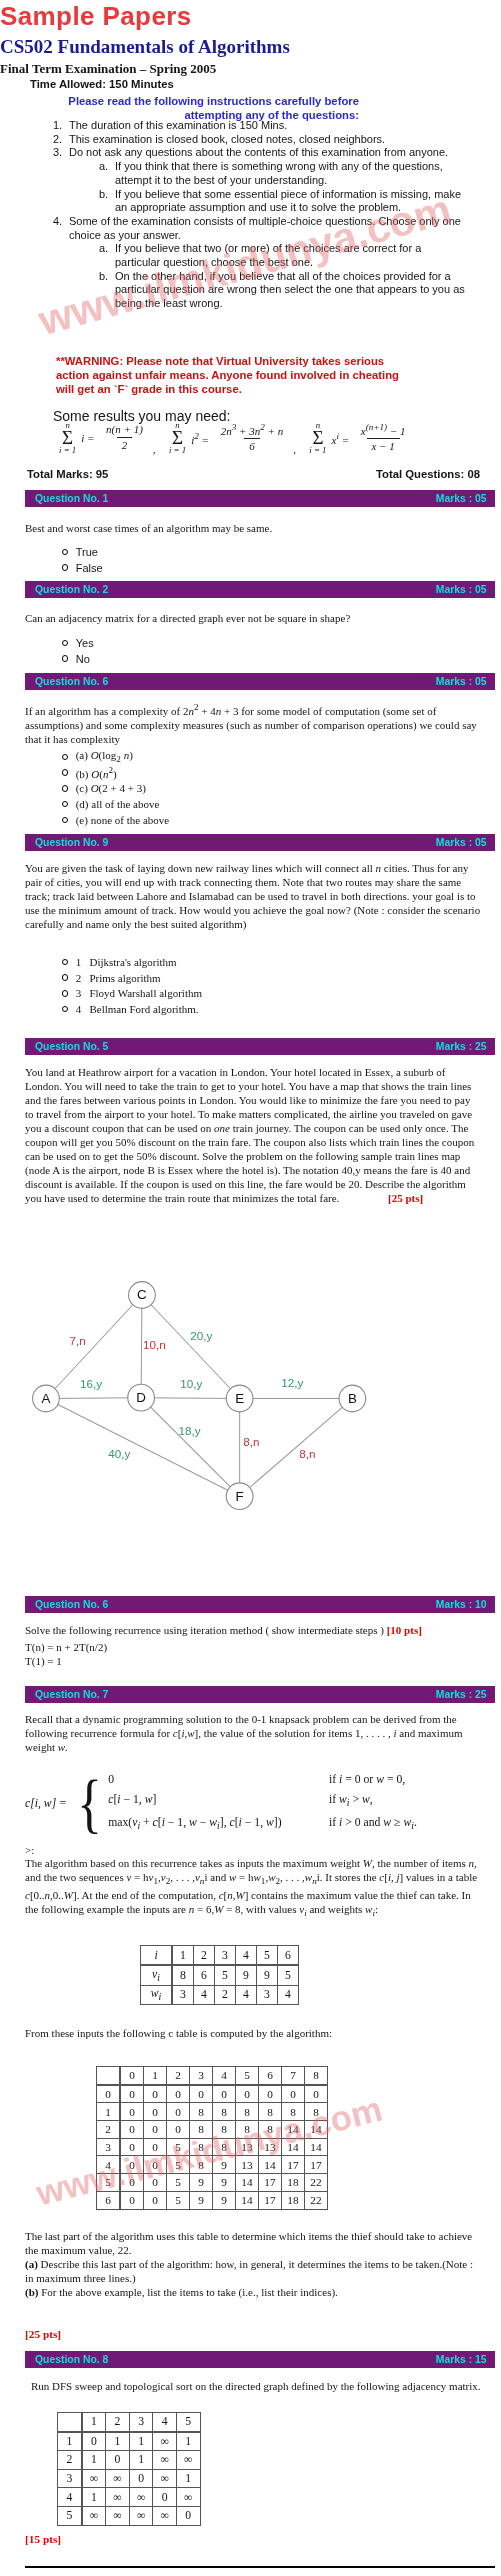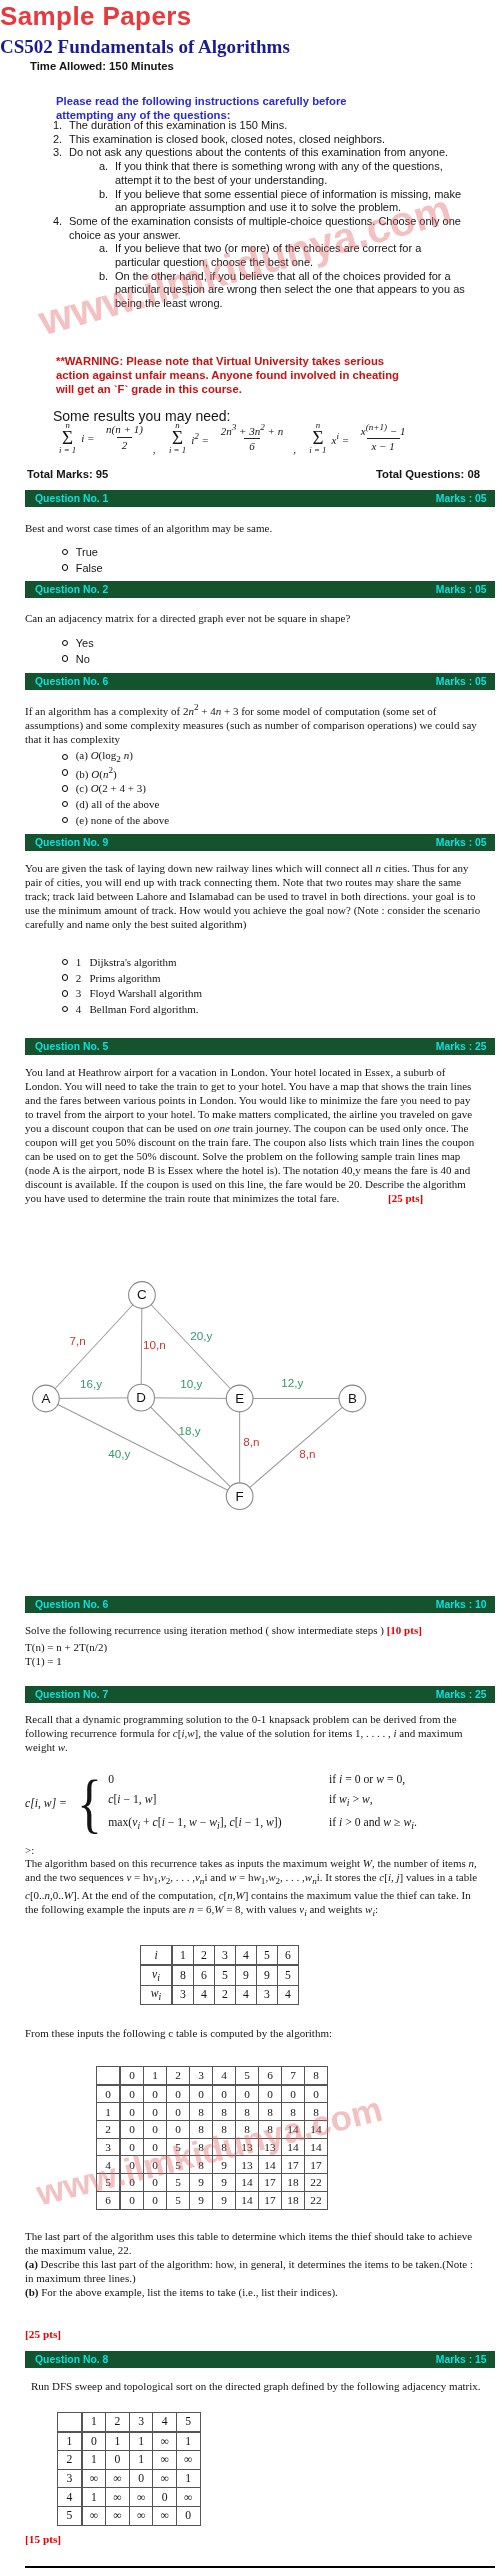--- a/index.html
+++ b/index.html
@@ -16,21 +16,21 @@
   
   .hdr{left:0;right:0;top:1.7px;text-align:left;}
   .t-sample{font-family:"Liberation Sans",sans-serif;font-weight:bold;font-size:26px;
             color:#e8393c;letter-spacing:0.4px;line-height:28px;}
   .t-course{margin-top:6.7px;font-size:19px;font-weight:bold;color:#1b1b94;line-height:22px;}
   .t-exam{margin-top:2.5px;font-size:13px;font-weight:bold;line-height:15px;}
   .t-time{margin-top:1.7px;font-family:"Liberation Sans",sans-serif;font-weight:bold;font-size:11.3px;line-height:13.4px;padding-left:30px;}
 
   
   .instr-head{top:94px;left:56px;width:303px;font-family:"Liberation Sans",sans-serif;
-              font-weight:bold;font-size:11.3px;color:#2a2ad4;line-height:14px;}
+              font-weight:bold;font-size:11.3px;color:#2a2ad4;line-height:14px;text-align:right;}
   .ilist{top:119px;left:0;right:16.7px;font-family:"Liberation Sans",sans-serif;
          font-size:11px;line-height:13.7px;}
   .irow{display:flex;margin-left:53px;margin-right:18.4px;}
   .irow .n{flex:none;width:16px;}
   .irow.sub{margin-left:99px;}
   .warn{top:354px;left:56px;width:354px;font-family:"Liberation Sans",sans-serif;
         font-weight:bold;font-size:11.3px;color:#cc1111;line-height:14px;}
   .some{top:408px;left:53px;font-family:"Liberation Sans",sans-serif;font-size:14px;}
   .formulas{top:421px;left:59px;display:flex;align-items:center;font-size:11px;}
   .sigma{display:inline-flex;flex-direction:column;align-items:center;line-height:1;
@@ -39,21 +39,21 @@
   .fbody{font-style:italic;margin:0 4.2px 0 5px;}
   .frac{display:inline-flex;flex-direction:column;align-items:center;line-height:1.25;
         font-style:italic;margin-left:4.2px;}
   .frac .den{border-top:0.8px solid #222;padding:0.8px 5px 0 5px;}
   .frac .num{padding:0 3.3px;}
   .fsep{align-self:flex-end;margin:0 13.4px 0 6.7px;}
   .totals{top:468px;left:27px;right:21px;display:flex;justify-content:space-between;
           font-family:"Liberation Sans",sans-serif;font-weight:bold;font-size:11.3px;}
 
   
-  .banner{left:25px;width:470px;height:16.7px;background:#14532d;color:#10dede;
+  .banner{left:25px;width:470px;height:16.7px;background:#701a75;color:#10dede;
           font-family:"Liberation Sans",sans-serif;font-weight:bold;font-size:10.4px;
           display:flex;justify-content:space-between;align-items:center;
           padding:0 8.4px 0 10px;box-sizing:border-box;}
 
   
   .qbody{left:25px;width:456px;font-size:11px;line-height:14px;}
   .opts{left:62px;}
   .opt{display:flex;align-items:center;margin-bottom:2.5px;height:13.4px;text-align:center;}
   .opt .b{flex:none;width:4.2px;height:4.2px;border:1.7px solid #000;border-radius:50%;margin-right:7.5px;}
   .opt .ol{font-size:11px;}
@@ -87,20 +87,21 @@
 <body>
 
 <div class="page">
 
   <div id="wm1" class="wm">www.ilmkidunya.com</div>
   <div id="wm2" class="wm">www.ilmkidunya.com</div>
 
   <div class="abs hdr">
     <div class="t-sample">Sample Papers</div>
     <div class="t-course">CS502 Fundamentals of Algorithms</div>
+    <div class="t-exam">Final Term Examination – Spring 2005</div>
     <div class="t-time">Time Allowed: 150 Minutes</div>
   </div>
 
   <div class="abs instr-head">Please read the following instructions carefully before attempting any of the questions:</div>
   <div class="abs ilist">
     <div class="irow">
       <span class="n">1.</span>
       <span class="t">The duration of this examination is 150 Mins.</span>
     </div>
     <div class="irow">

